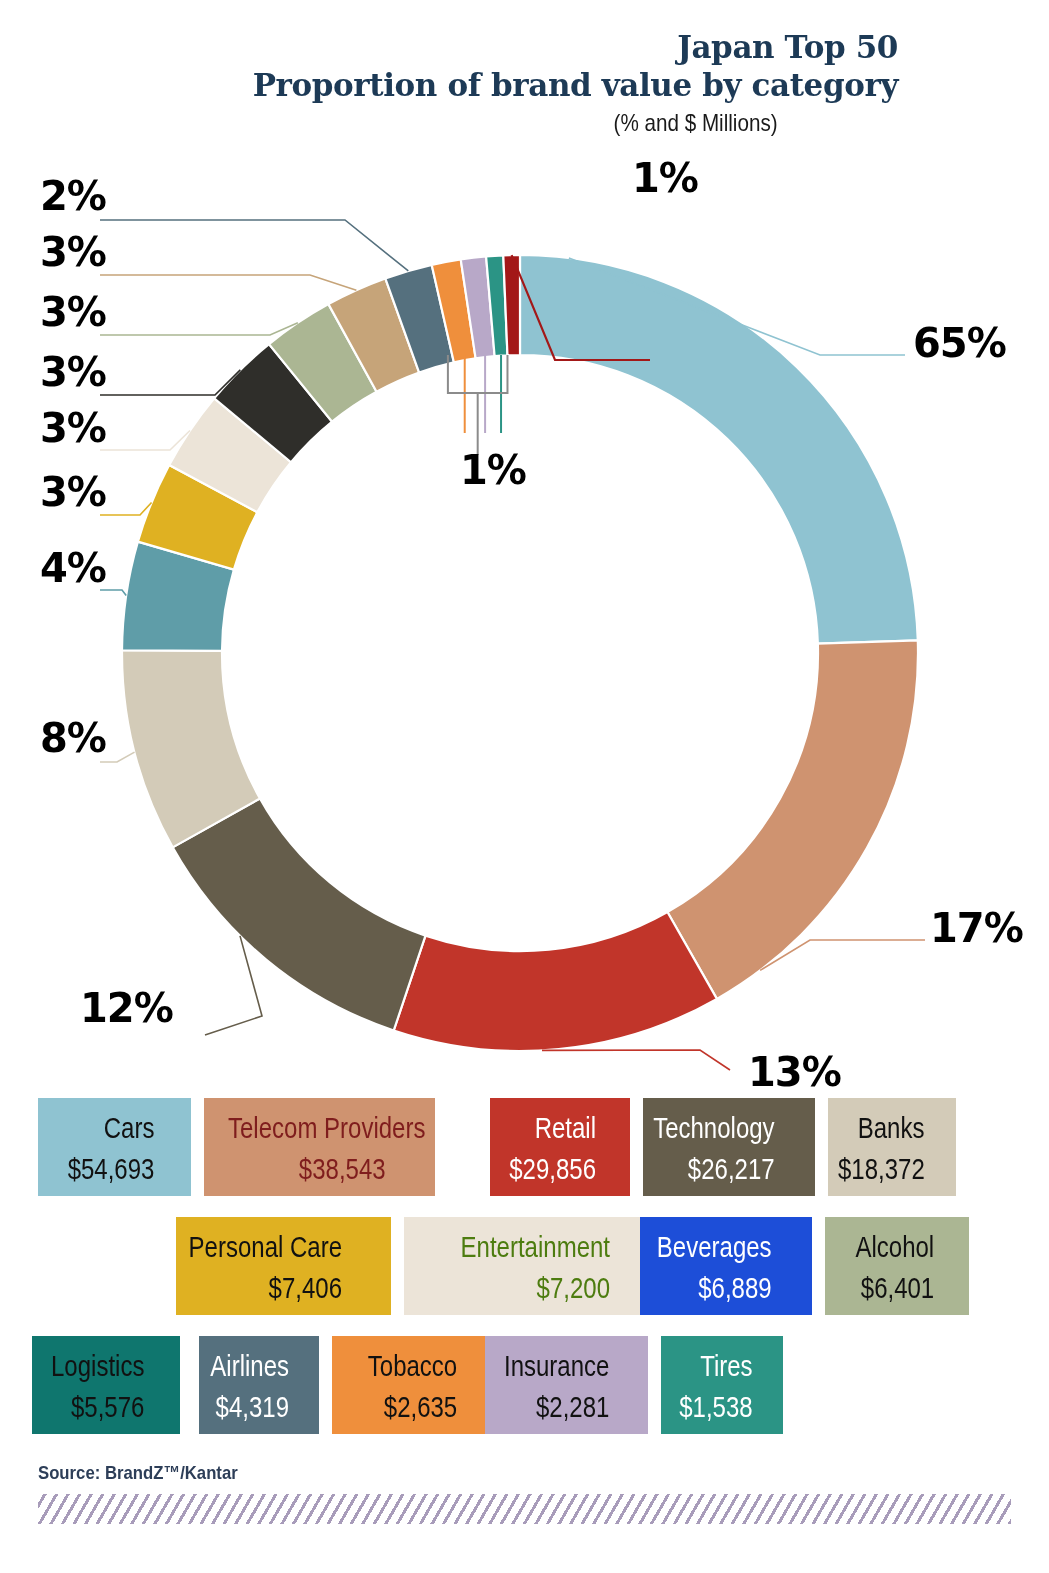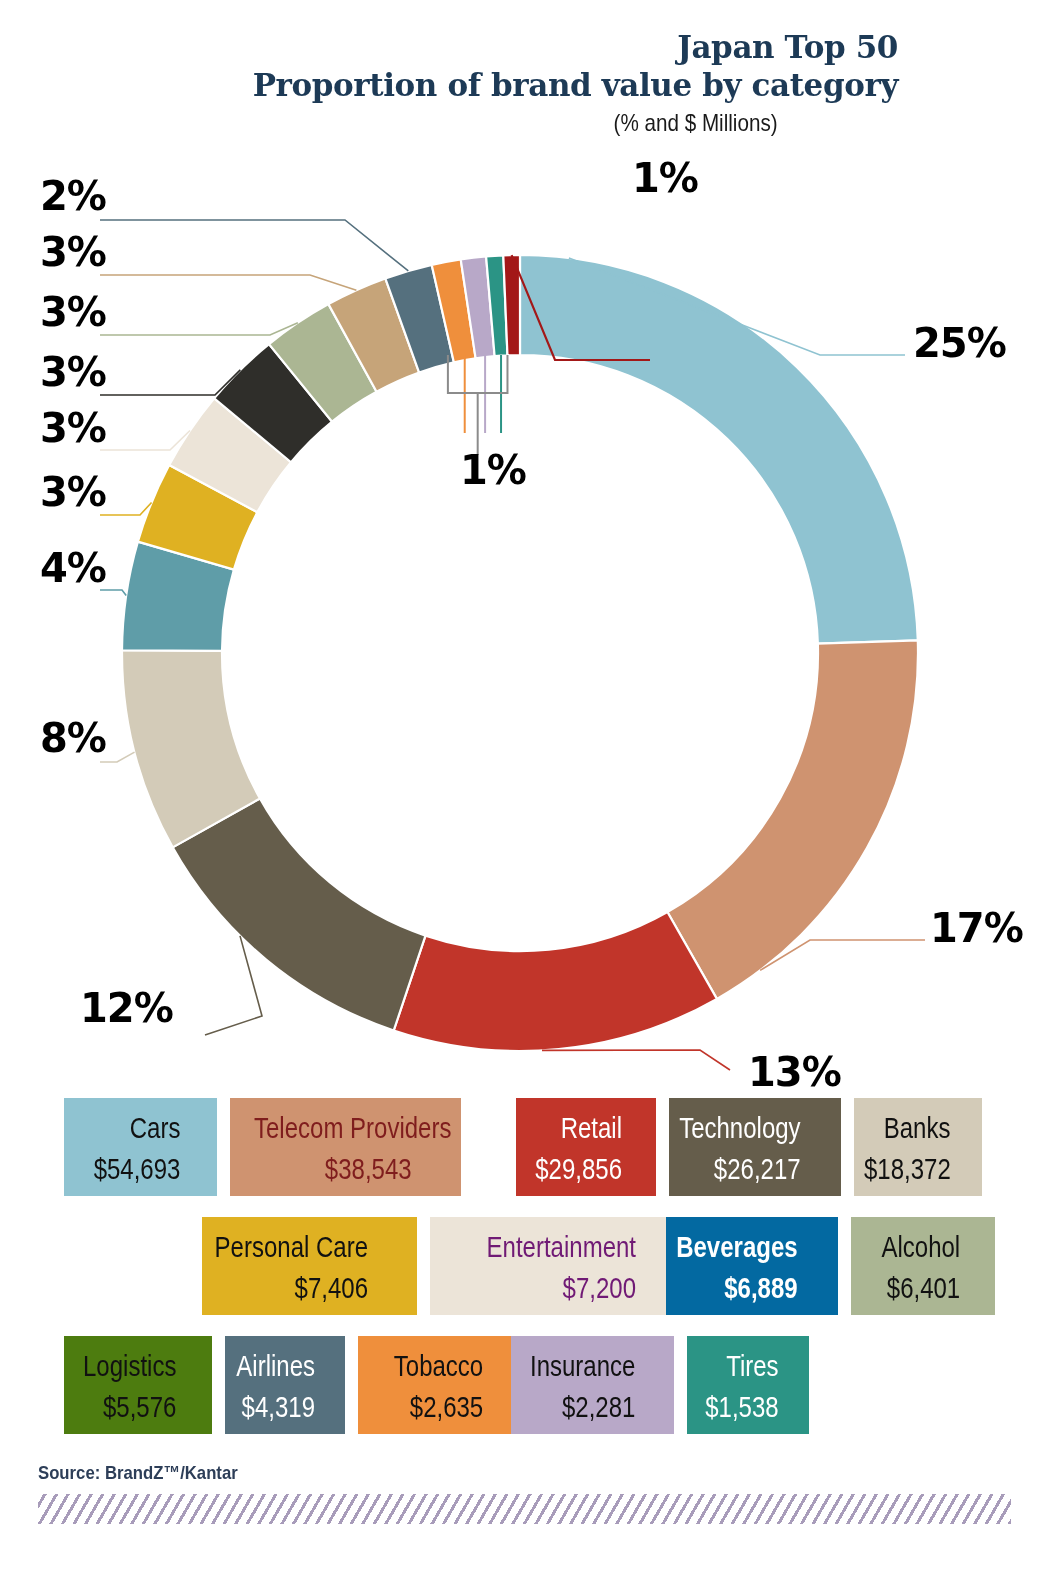--- a/index.html
+++ b/index.html
@@ -40,21 +40,20 @@
   }
 
   
   #legend{position:absolute;left:0;top:1098px;width:1049px;}
   .lrow{position:relative;height:119px;}
   .lbox{
     position:absolute;top:0;height:98px;
     box-sizing:border-box;
     padding:9px 10px 0 10px;
     overflow:hidden;
-    margin-left:26px;
   }
   .lname,.lval{
     display:block;
     font-family:"Liberation Sans", sans-serif;
     font-size:30px;line-height:41px;
     transform:scaleX(0.80);transform-origin:left top;
     white-space:nowrap;
   }
 
   
@@ -124,21 +123,21 @@
     <div id="callouts">
         <div class="pct" style="left: 40px; top: 26px;">2%</div>
         <div class="pct" style="left: 40px; top: 82px;">3%</div>
         <div class="pct" style="left: 40px; top: 142px;">3%</div>
         <div class="pct" style="left: 40px; top: 202px;">3%</div>
         <div class="pct" style="left: 40px; top: 258px;">3%</div>
         <div class="pct" style="left: 40px; top: 322px;">3%</div>
         <div class="pct" style="left: 40px; top: 398px;">4%</div>
         <div class="pct" style="left: 40px; top: 568px;">8%</div>
         <div class="pct" style="left: 80px; top: 838px;">12%</div>
-        <div class="pct" style="left: 913px; top: 173px;">25%</div>
+        <div class="pct" style="left: 913px; top: 173px;">65%</div>
         <div class="pct" style="left: 930px; top: 758px;">17%</div>
         <div class="pct" style="left: 748px; top: 902px;">13%</div>
         <div class="pct" style="left: 632px; top: 8px;">1%</div>
         <div class="pct" style="left: 460px; top: 300px;">1%</div>
       </div>
   </div>
 
   <div id="legend">
       <div class="lrow">
         <div class="lbox" style="left: 38px; width: 153px; background: rgb(143, 195, 209); color: rgb(17, 17, 17);">
@@ -160,35 +159,35 @@
         <div class="lbox" style="left: 828px; width: 128px; background: rgb(211, 203, 184); color: rgb(17, 17, 17);">
           <span class="lname">Banks</span>
           <span class="lval">$18,372</span>
         </div>
       </div>
       <div class="lrow">
         <div class="lbox" style="left: 176px; width: 215px; background: rgb(223, 177, 34); color: rgb(17, 17, 17);">
           <span class="lname">Personal Care</span>
           <span class="lval">$7,406</span>
         </div>
-        <div class="lbox" style="left: 404px; width: 265px; background: rgb(236, 228, 216); color: #701a75;">
+        <div class="lbox" style="left: 404px; width: 265px; background: rgb(236, 228, 216); color: #4d7c0f;">
           <span class="lname">Entertainment</span>
           <span class="lval">$7,200</span>
         </div>
-        <div class="lbox" style="left: 640px; width: 172px; background: #0369a1; color: rgb(255, 255, 255); font-weight: bold;">
+        <div class="lbox" style="left: 640px; width: 172px; background: #1d4ed8; color: rgb(255, 255, 255);">
           <span class="lname">Beverages</span>
           <span class="lval">$6,889</span>
         </div>
         <div class="lbox" style="left: 825px; width: 144px; background: rgb(171, 182, 147); color: rgb(17, 17, 17);">
           <span class="lname">Alcohol</span>
           <span class="lval">$6,401</span>
         </div>
       </div>
       <div class="lrow">
-        <div class="lbox" style="left: 38px; width: 148px; background: #4d7c0f; color: rgb(17, 17, 17);">
+        <div class="lbox" style="left: 32px; width: 148px; background: #0f766e; color: rgb(17, 17, 17);">
           <span class="lname">Logistics</span>
           <span class="lval">$5,576</span>
         </div>
         <div class="lbox" style="left: 199px; width: 120px; background: rgb(85, 112, 126); color: rgb(255, 255, 255);">
           <span class="lname">Airlines</span>
           <span class="lval">$4,319</span>
         </div>
         <div class="lbox" style="left: 332px; width: 164px; background: rgb(239, 143, 60); color: rgb(17, 17, 17);">
           <span class="lname">Tobacco</span>
           <span class="lval">$2,635</span>

